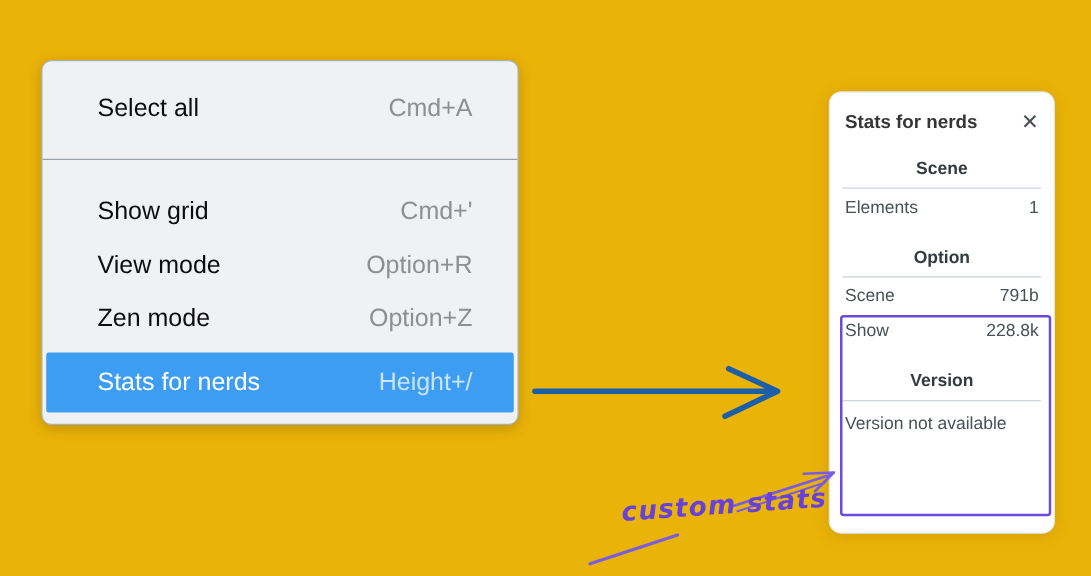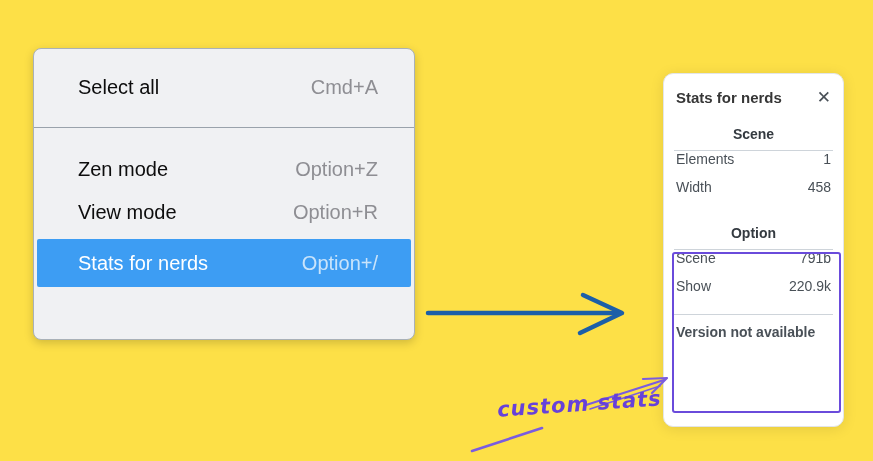--- a/index.html
+++ b/index.html
@@ -1,16 +1,16 @@
 <!DOCTYPE html>
 <html><head>
 <meta charset="utf-8">
 <style>
   html,body{margin:0;padding:0;background:#fff;font-family:"Liberation Sans",sans-serif;}
-  .stage{position:relative;width:873px;height:461px;background:#fde047;overflow:hidden;}
+  .stage{position:relative;width:873px;height:461px;background:#eab308;overflow:hidden;}
 
   
   .menu{position:absolute;left:33px;top:48px;width:382px;height:292px;box-sizing:border-box;
         background:#f0f1f3;border:1px solid #a9b1b8;border-radius:8px;
         box-shadow:0 3px 10px rgba(0,0,0,.18);}
   .menu-group-1{padding:17px 0 18px;}
   .menu-group-2{padding:20px 0 6px;}
   .menu-divider{height:1px;background:#9aa2ab;}
   .menu-item{display:flex;justify-content:space-between;align-items:center;height:43px;
              padding:0 36px 0 44px;font-size:20px;color:#0d0d0d;cursor:default;}
@@ -22,23 +22,23 @@
   
   .panel{position:absolute;left:663px;top:73px;width:181px;height:354px;box-sizing:border-box;
          background:#ffffff;border:1px solid #e3e5e8;border-radius:10px;
          box-shadow:0 2px 14px rgba(0,0,0,.10);padding:12px 12px 8px;color:#495057;font-size:14px;}
   .panel-header{display:flex;justify-content:space-between;align-items:center;height:22px;}
   .panel-title{font-weight:bold;font-size:15px;color:#363636;}
   .close-btn{background:none;border:none;padding:0;margin:0;font-size:17px;line-height:1;
              color:#495057;cursor:pointer;font-family:"Liberation Sans",sans-serif;}
   .section-heading{text-align:center;font-weight:bold;font-size:14px;color:#343a40;margin-top:18px;}
   .section-divider{height:1px;background:#ced4da;margin:8px -2px 0;}
-  .stat-row{display:flex;justify-content:space-between;height:28px;}
+  .stat-row{display:flex;justify-content:space-between;align-items:center;height:28px;}
   .stat-row .stat-value{text-align:right;}
-  .version-message{margin-top:9px;white-space:nowrap;font-weight:bold;}
+  .version-message{margin-top:9px;white-space:nowrap;}
 
   
   .custom-box{position:absolute;left:672px;top:252px;width:169px;height:161px;box-sizing:border-box;
               border:2px solid #6a4bdb;border-radius:3px;pointer-events:none;}
 
   
   .annotation{position:absolute;left:497px;top:392px;font-size:21px;font-style:italic;
               font-weight:bold;color:#6741d9;transform:rotate(-4deg);letter-spacing:1px;
               font-family:"DejaVu Sans",sans-serif;}
 
@@ -53,67 +53,68 @@
   <div class="menu">
     <div class="menu-group-1">
       <div class="menu-item">
         <span>Select all</span>
         <span class="shortcut">Cmd+A</span>
       </div>
     </div>
     <div class="menu-divider"></div>
     <div class="menu-group-2">
       <div class="menu-item">
-        <span>Zen mode</span>
-        <span class="shortcut">Option+Z</span>
+        <span>Show grid</span>
+        <span class="shortcut">Cmd+'</span>
       </div>
       <div class="menu-item">
         <span>View mode</span>
         <span class="shortcut">Option+R</span>
       </div>
+      <div class="menu-item">
+        <span>Zen mode</span>
+        <span class="shortcut">Option+Z</span>
+      </div>
       <div class="menu-item selected">
         <span>Stats for nerds</span>
-        <span class="shortcut">Option+/</span>
+        <span class="shortcut">Height+/</span>
       </div>
     </div>
   </div>
 
   <div class="panel">
     <div class="panel-header">
       <span class="panel-title">Stats for nerds</span>
       <button class="close-btn">✕</button>
     </div>
 
     <div>
       <div class="section-heading">Scene</div>
       <div class="section-divider"></div>
       <div class="stat-row">
         <span class="stat-label">Elements</span>
         <span class="stat-value">1</span>
       </div>
-      <div class="stat-row">
-        <span class="stat-label">Width</span>
-        <span class="stat-value">458</span>
-      </div>
     </div>
 
     <div>
       <div class="section-heading">Option</div>
       <div class="section-divider"></div>
       <div class="stat-row">
         <span class="stat-label">Scene</span>
         <span class="stat-value">791b</span>
       </div>
       <div class="stat-row">
         <span class="stat-label">Show</span>
-        <span class="stat-value">220.9k</span>
+        <span class="stat-value">228.8k</span>
       </div>
     </div>
 
     <div>
+      <div class="section-heading">Version</div>
       <div class="section-divider"></div>
       <div class="version-message">Version not available</div>
     </div>
   </div>
 
   <div class="custom-box"></div>
 
   <svg class="overlay" width="873" height="461" viewBox="0 0 873 461">
 
     <g stroke="#1c5fa8" fill="none" stroke-linecap="round" stroke-linejoin="round">

